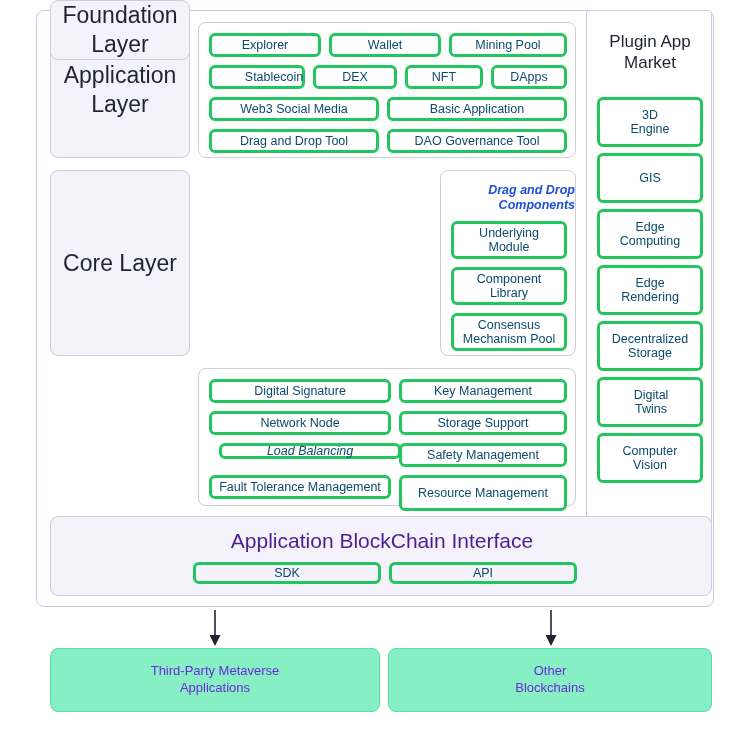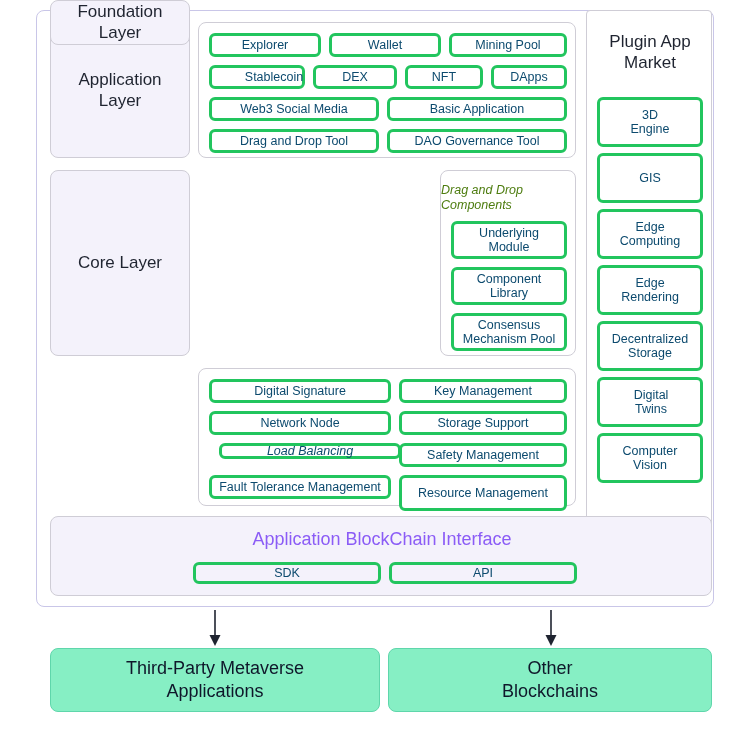--- a/index.html
+++ b/index.html
@@ -51,21 +51,21 @@
     left: 50px;
     width: 140px;
     border: 1px solid #cfcdd6;
     border-radius: 8px;
     background: #f4f2fb;
     box-sizing: border-box;
     display: flex;
     align-items: center;
     justify-content: center;
     text-align: center;
-    font-size: 17px;
+    font-size: 23px;
     color: #1f2430;
     line-height: 1.25;
   }
   #layer-app   { top: 22px;  height: 136px; }
   #layer-core  { top: 170px; height: 186px; }
 
   
   .group-panel {
     position: absolute;
     border: 1px solid #cfcdd6;
@@ -123,22 +123,22 @@
     border-radius: 8px;
     background: #f4f2fb;
     box-sizing: border-box;
   }
   #interface-title {
     position: absolute;
     left: 0;
     top: 12px;
     width: 662px;
     text-align: center;
-    font-size: 18px;
-    color: #8b5cf6;
+    font-size: 21px;
+    color: #4c1d95;
   }
   .iface-pill {
     position: absolute;
     top: 45px;
     height: 22px;
     width: 188px;
     font-size: 12.5px;
     background: #f4f2fb;
   }
 
@@ -148,39 +148,39 @@
     top: 648px;
     height: 64px;
     border: 1px solid #5fd6ab;
     border-radius: 8px;
     background: #86efc4;
     box-sizing: border-box;
     display: flex;
     align-items: center;
     justify-content: center;
     text-align: center;
-    font-size: 18px;
-    color: #0f172a;
+    font-size: 13px;
+    color: #6d28d9;
     line-height: 1.3;
   }
   #bottom-left  { left: 50px;  width: 330px; }
   #bottom-right { left: 388px; width: 324px; }
 
   
   .arrow { position: absolute; }
 
   
   .sub-heading {
     position: absolute;
     width: 100%;
-    text-align: left;
+    text-align: right;
     font-size: 12.5px;
     font-style: italic;
-    font-weight: normal;
-    color: #4d7c0f;
+    font-weight: bold;
+    color: #1d4ed8;
     line-height: 1.2;
   }
 </style>
 </head>
 <body>
 
 <div id="stage">
 
   <div class="outer-frame"></div>
 

